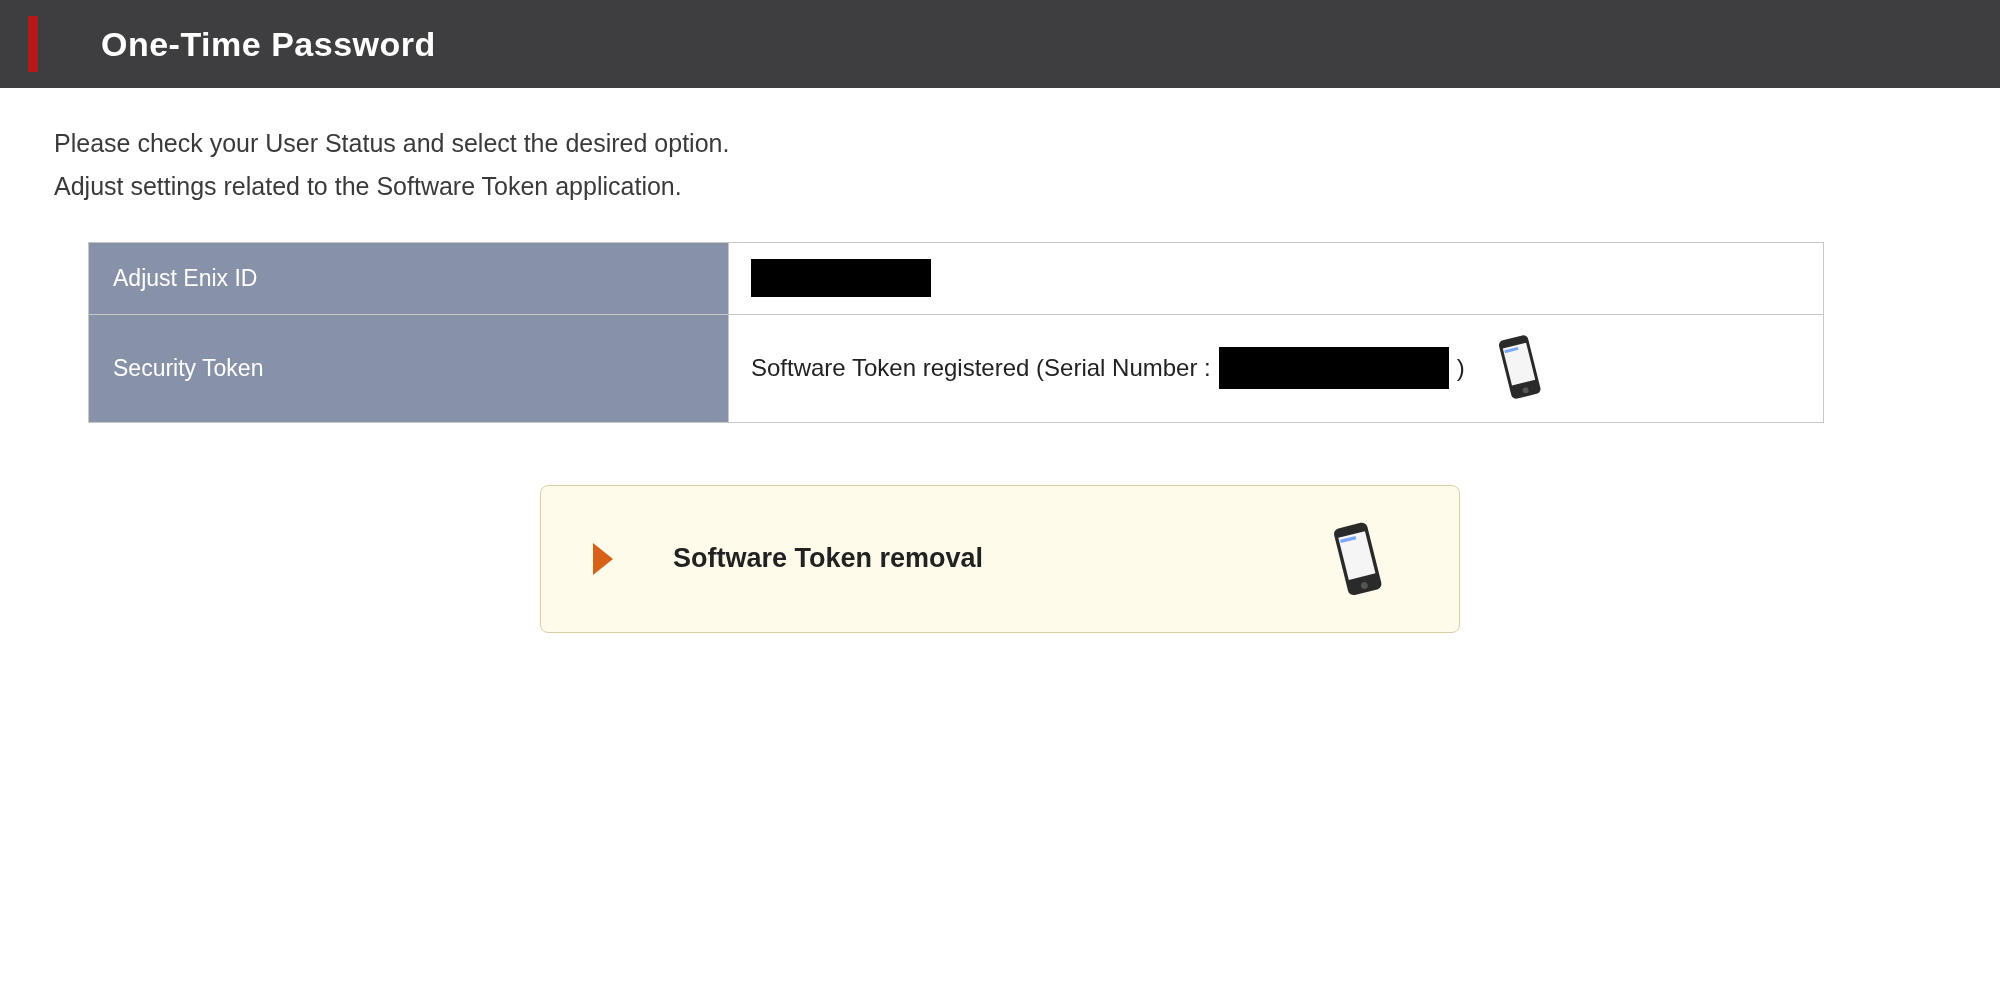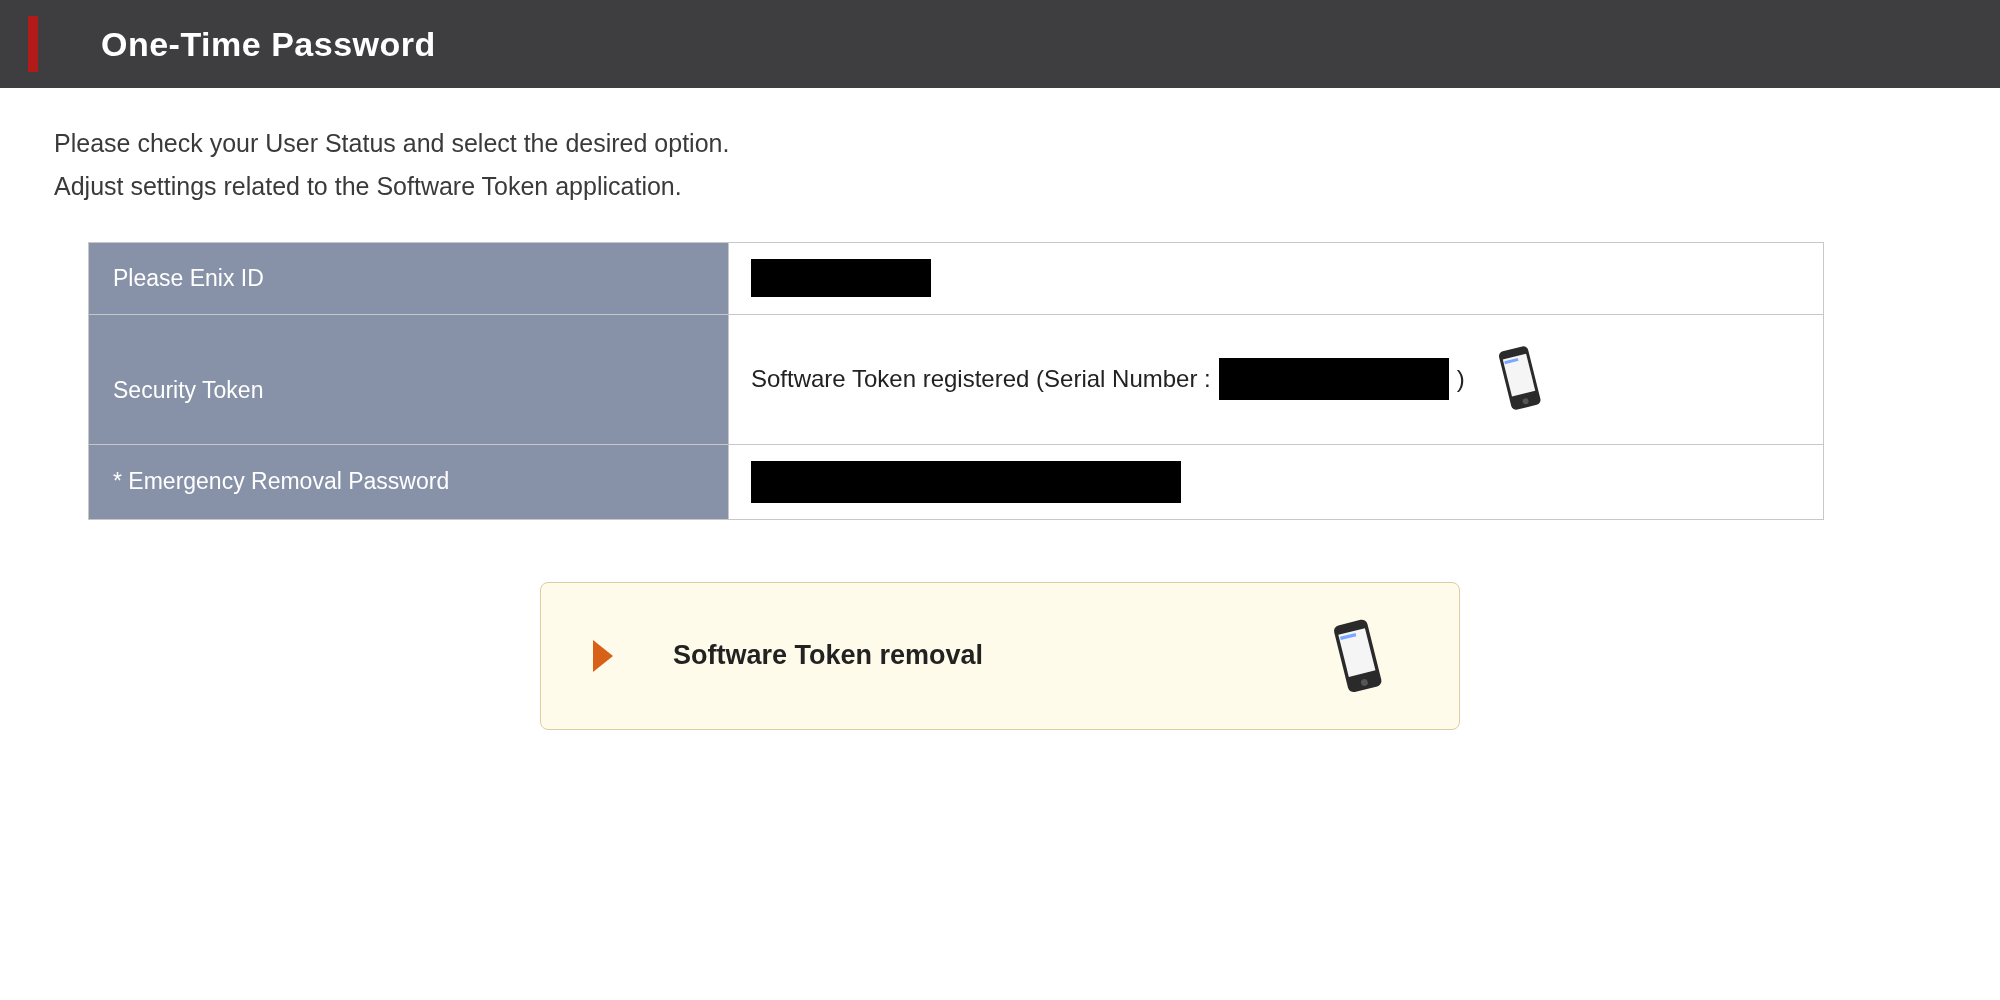--- a/index.html
+++ b/index.html
@@ -137,49 +137,43 @@
   </div>
 
   <div class="content">
     <div class="intro-line">Please check your User Status and select the desired option.</div>
     <div class="intro-line">Adjust settings related to the Software Token application.</div>
 
 
     <table class="status-table">
       <tbody>
           <tr>
-        <td class="label-cell">Please Enix ID</td>
+        <td class="label-cell">Adjust Enix ID</td>
         <td class="value-cell">
           <span class="redact r1"></span>
         </td>
       </tr>
       <tr>
-        <td class="label-cell" style="padding-top:62px;padding-bottom:40px;">Security Token</td>
+        <td class="label-cell" style="padding-top:40px;padding-bottom:40px;">Security Token</td>
         <td class="value-cell">
           <div class="row2-wrap">
             <span>Software Token registered (Serial Number :</span>
             <span class="redact r2"></span>
             <span class="closing">)</span>
             <span class="phone-icon">
               <svg viewBox="0 0 50 70" width="50" height="70">
                 <g transform="rotate(-14 25 35)">
                   <rect x="10" y="4" width="30" height="60" rx="5" fill="#2a2a2a"></rect>
                   <rect x="13" y="12" width="24" height="38" fill="#f5f5f5"></rect>
                   <rect x="14" y="14" width="14" height="3" fill="#7aa7ff"></rect>
                   <circle cx="25" cy="58" r="3" fill="#555"></circle>
                 </g>
               </svg>
             </span>
           </div>
-        </td>
-      </tr>
-      <tr>
-        <td class="label-cell">* Emergency Removal Password</td>
-        <td class="value-cell">
-          <span class="redact r3"></span>
         </td>
       </tr>
     </tbody>
       </table>
 
     <div class="action-button">
       <div class="action-arrow"></div>
       <div class="action-label">Software Token removal</div>
       <span class="phone-icon action-phone">
         <svg viewBox="0 0 50 70" width="58" height="80">

